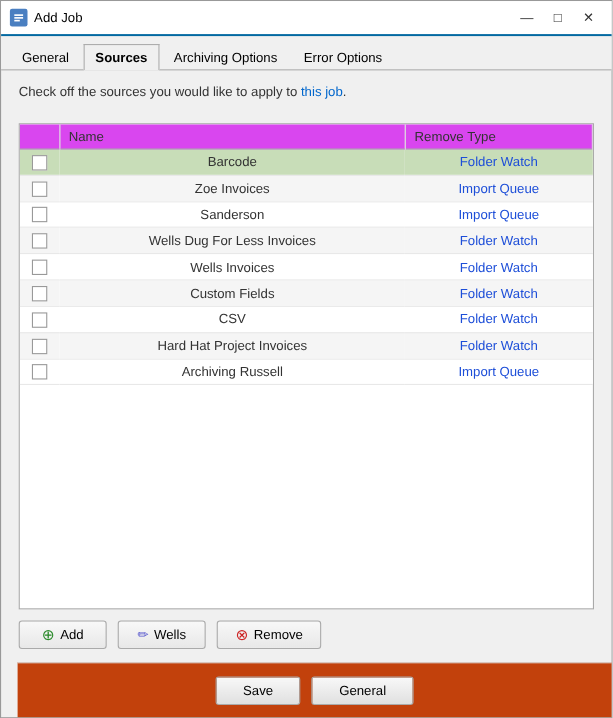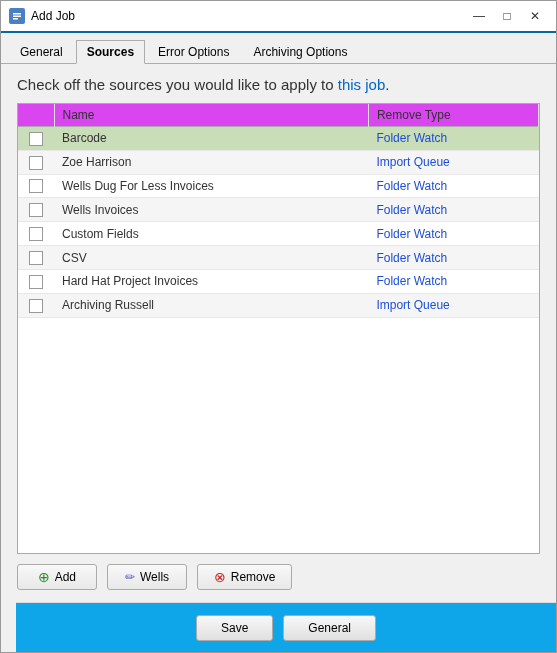--- a/index.html
+++ b/index.html
@@ -88,23 +88,23 @@
       font-weight: bold;
     }
 
     .content {
       flex: 1;
       padding: 12px 16px;
       display: flex;
       flex-direction: column;
     }
     .instruction {
-      font-size: 15px;
+      font-size: 12px;
       color: #333;
-      margin-bottom: 10px;
+      margin-bottom: 22px;
     }
     .instruction span {
       color: #0066cc;
     }
     .table-container {
       border: 1px solid #aaa;
       flex: 1;
       overflow: auto;
       background: white;
     }
@@ -123,20 +123,21 @@
       font-size: 12px;
       color: #333;
       border-right: 1px solid #ddd;
     }
     thead th:first-child {
       width: 36px;
       border-right: 1px solid #ddd;
     }
     tbody tr {
       border-bottom: 1px solid #e8e8e8;
+      text-align: center;
     }
     tbody tr:nth-child(odd) {
       background: #ffffff;
     }
     tbody tr:nth-child(even) {
       background: #f5f5f5;
     }
     tbody tr.highlighted {
       background: #c8ddb8;
     }
@@ -180,21 +181,21 @@
       gap: 5px;
       min-width: 80px;
       justify-content: center;
     }
     .icon-add { color: #2a8a2a; font-size: 14px; }
     .icon-edit { color: #5555cc; font-size: 12px; }
     .icon-remove { color: #cc2222; font-size: 14px; }
 
     .footer {
       height: 50px;
-      background: #0ea5e9;
+      background: #c2410c;
       border-top: 1px solid #ddd;
       display: flex;
       align-items: center;
       justify-content: center;
       gap: 10px;
       margin-left: 15px;
     }
     .footer-btn {
       padding: 5px 24px;
       border: 1px solid #aaa;
@@ -228,24 +229,24 @@
   </div>
 
   <div class="tab-bar">
     <div class="tab">
       <span>General</span>
     </div>
     <div class="tab active">
       <span>Sources</span>
     </div>
     <div class="tab">
+      <span>Archiving Options</span>
+    </div>
+    <div class="tab">
       <span>Error Options</span>
-    </div>
-    <div class="tab">
-      <span>Archiving Options</span>
     </div>
   </div>
 
   <div class="content">
     <div class="instruction">
       Check off the sources you would like to apply to <span>this job</span>.
     </div>
 
     <div class="table-container">
       <table>
@@ -257,21 +258,26 @@
           </tr>
         </thead>
         <tbody id="table-body">
         <tr class="highlighted">
               <td><span class="checkbox-cell"></span></td>
               <td>Barcode</td>
               <td class="source-type">Folder Watch</td>
             </tr>
             <tr>
               <td><span class="checkbox-cell"></span></td>
-              <td>Zoe Harrison</td>
+              <td>Zoe Invoices</td>
+              <td class="source-type">Import Queue</td>
+            </tr>
+            <tr>
+              <td><span class="checkbox-cell"></span></td>
+              <td>Sanderson</td>
               <td class="source-type">Import Queue</td>
             </tr>
             <tr>
               <td><span class="checkbox-cell"></span></td>
               <td>Wells Dug For Less Invoices</td>
               <td class="source-type">Folder Watch</td>
             </tr>
             <tr>
               <td><span class="checkbox-cell"></span></td>
               <td>Wells Invoices</td>

